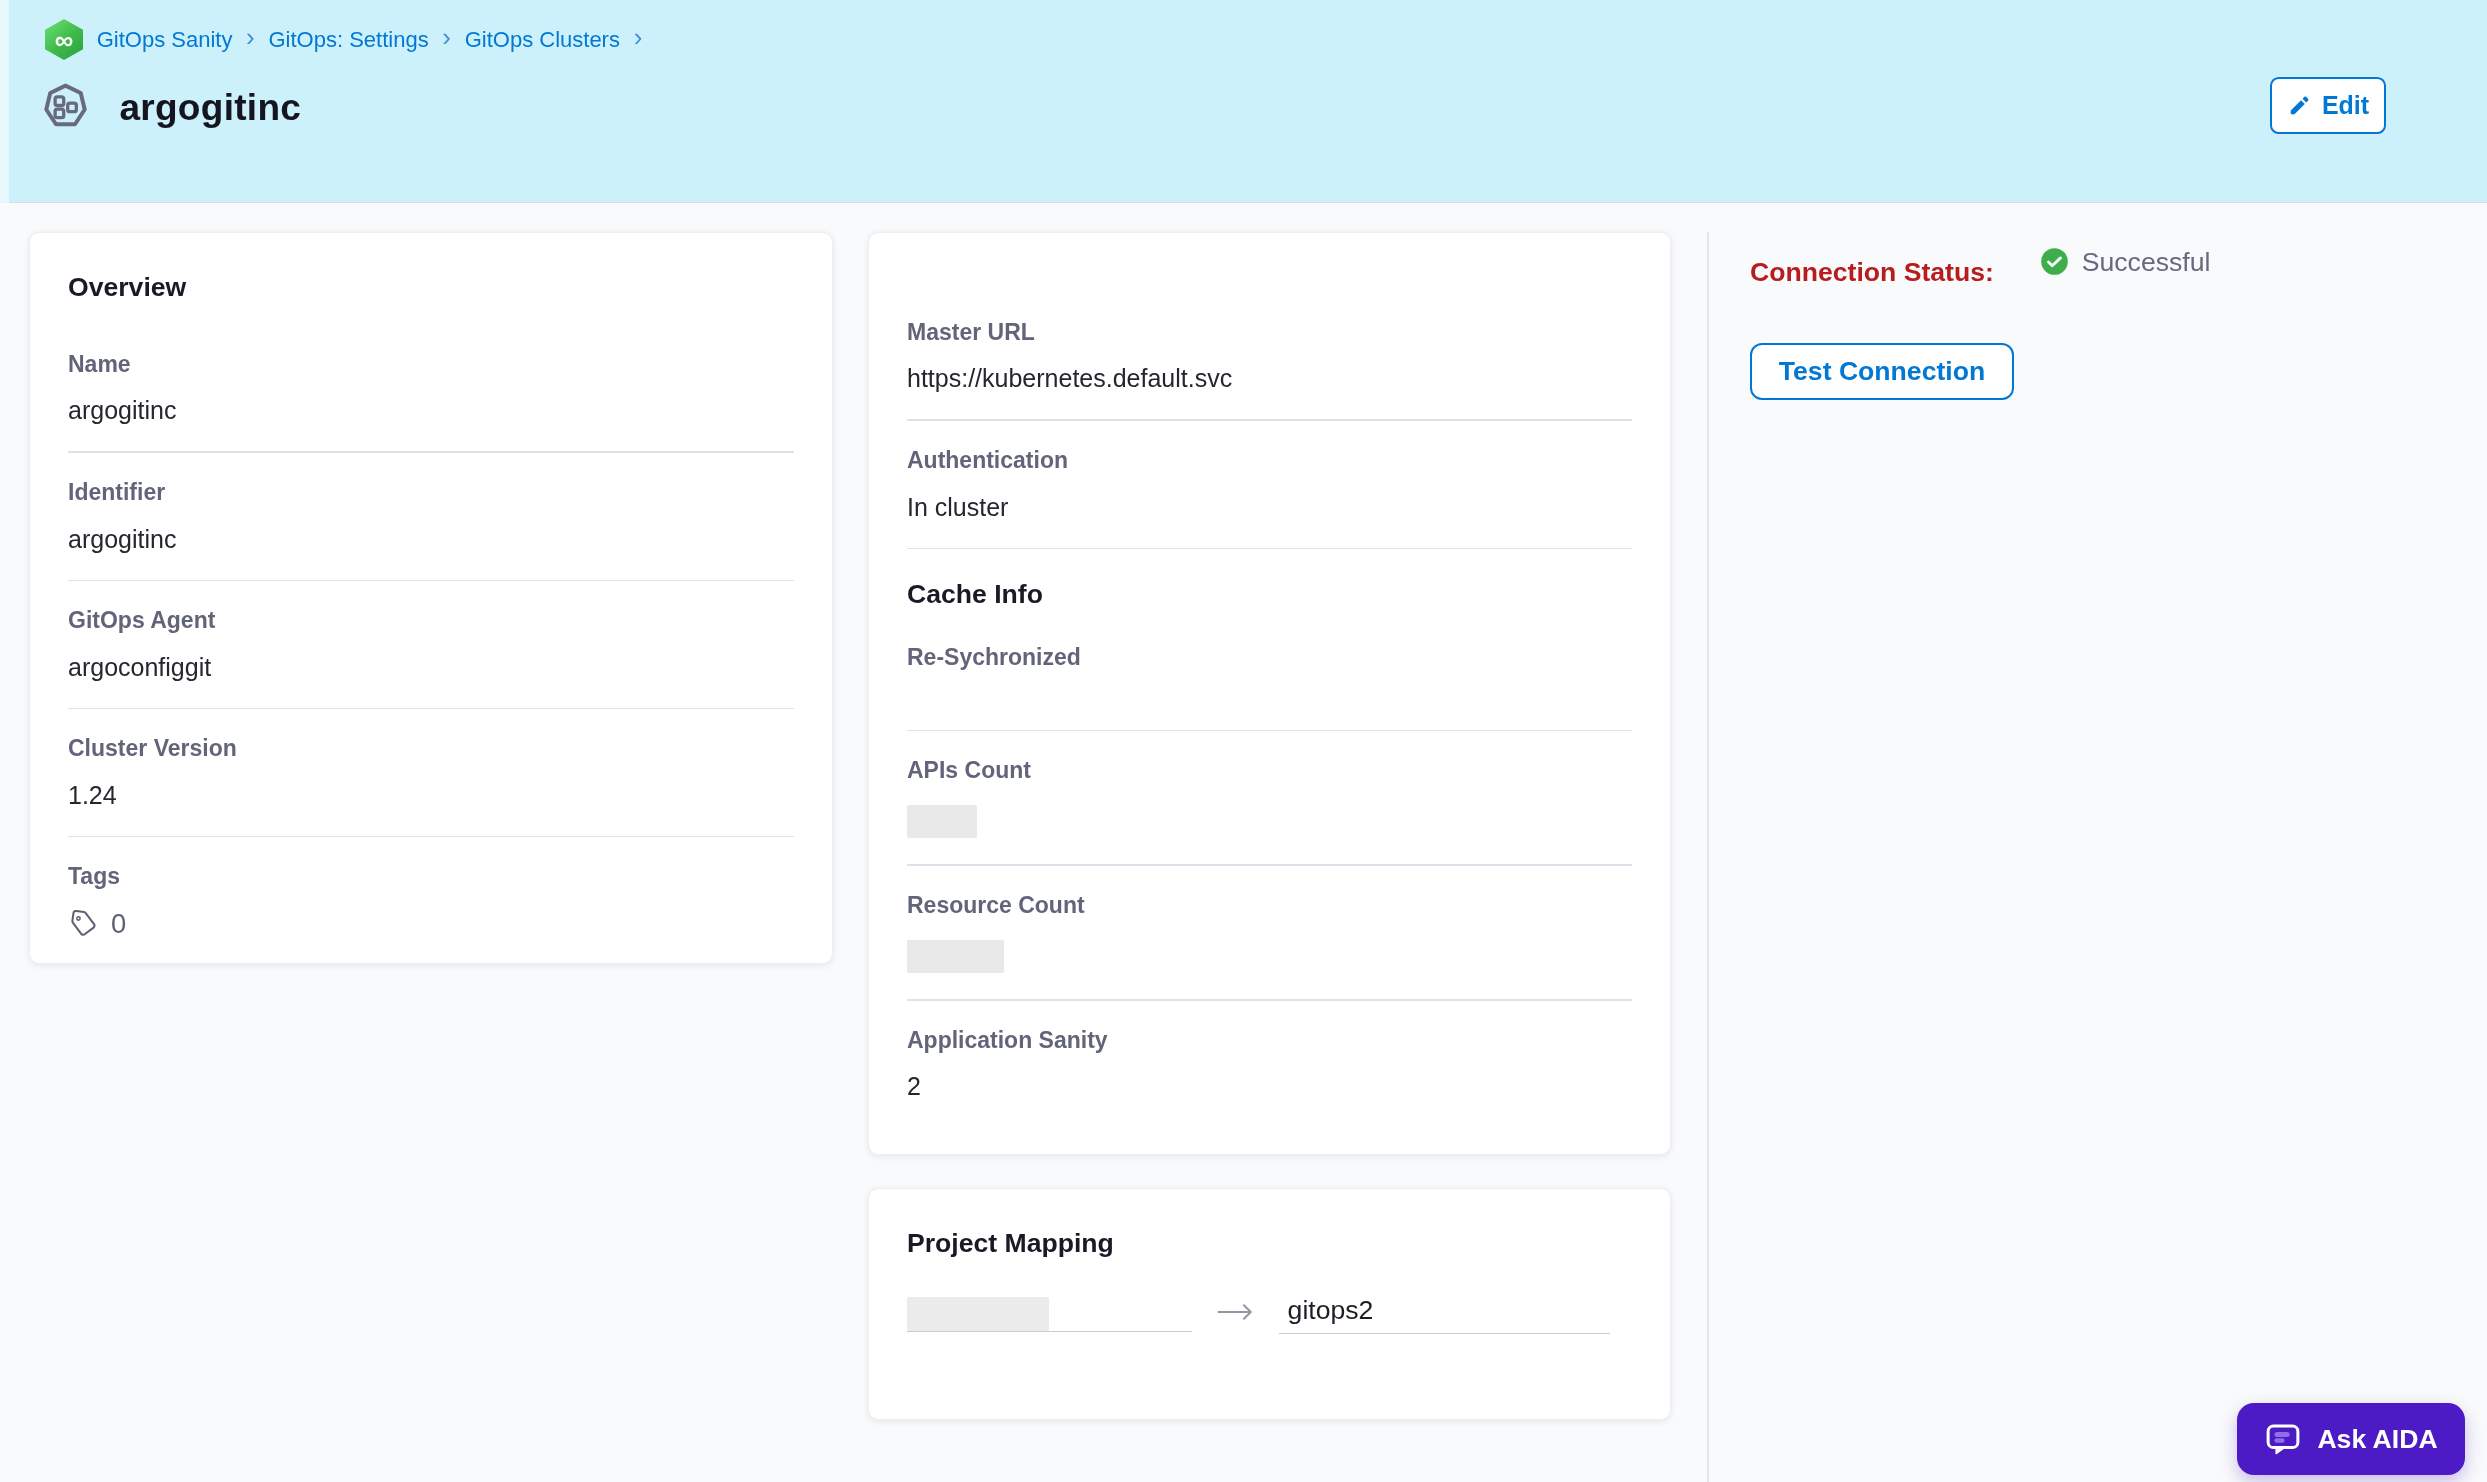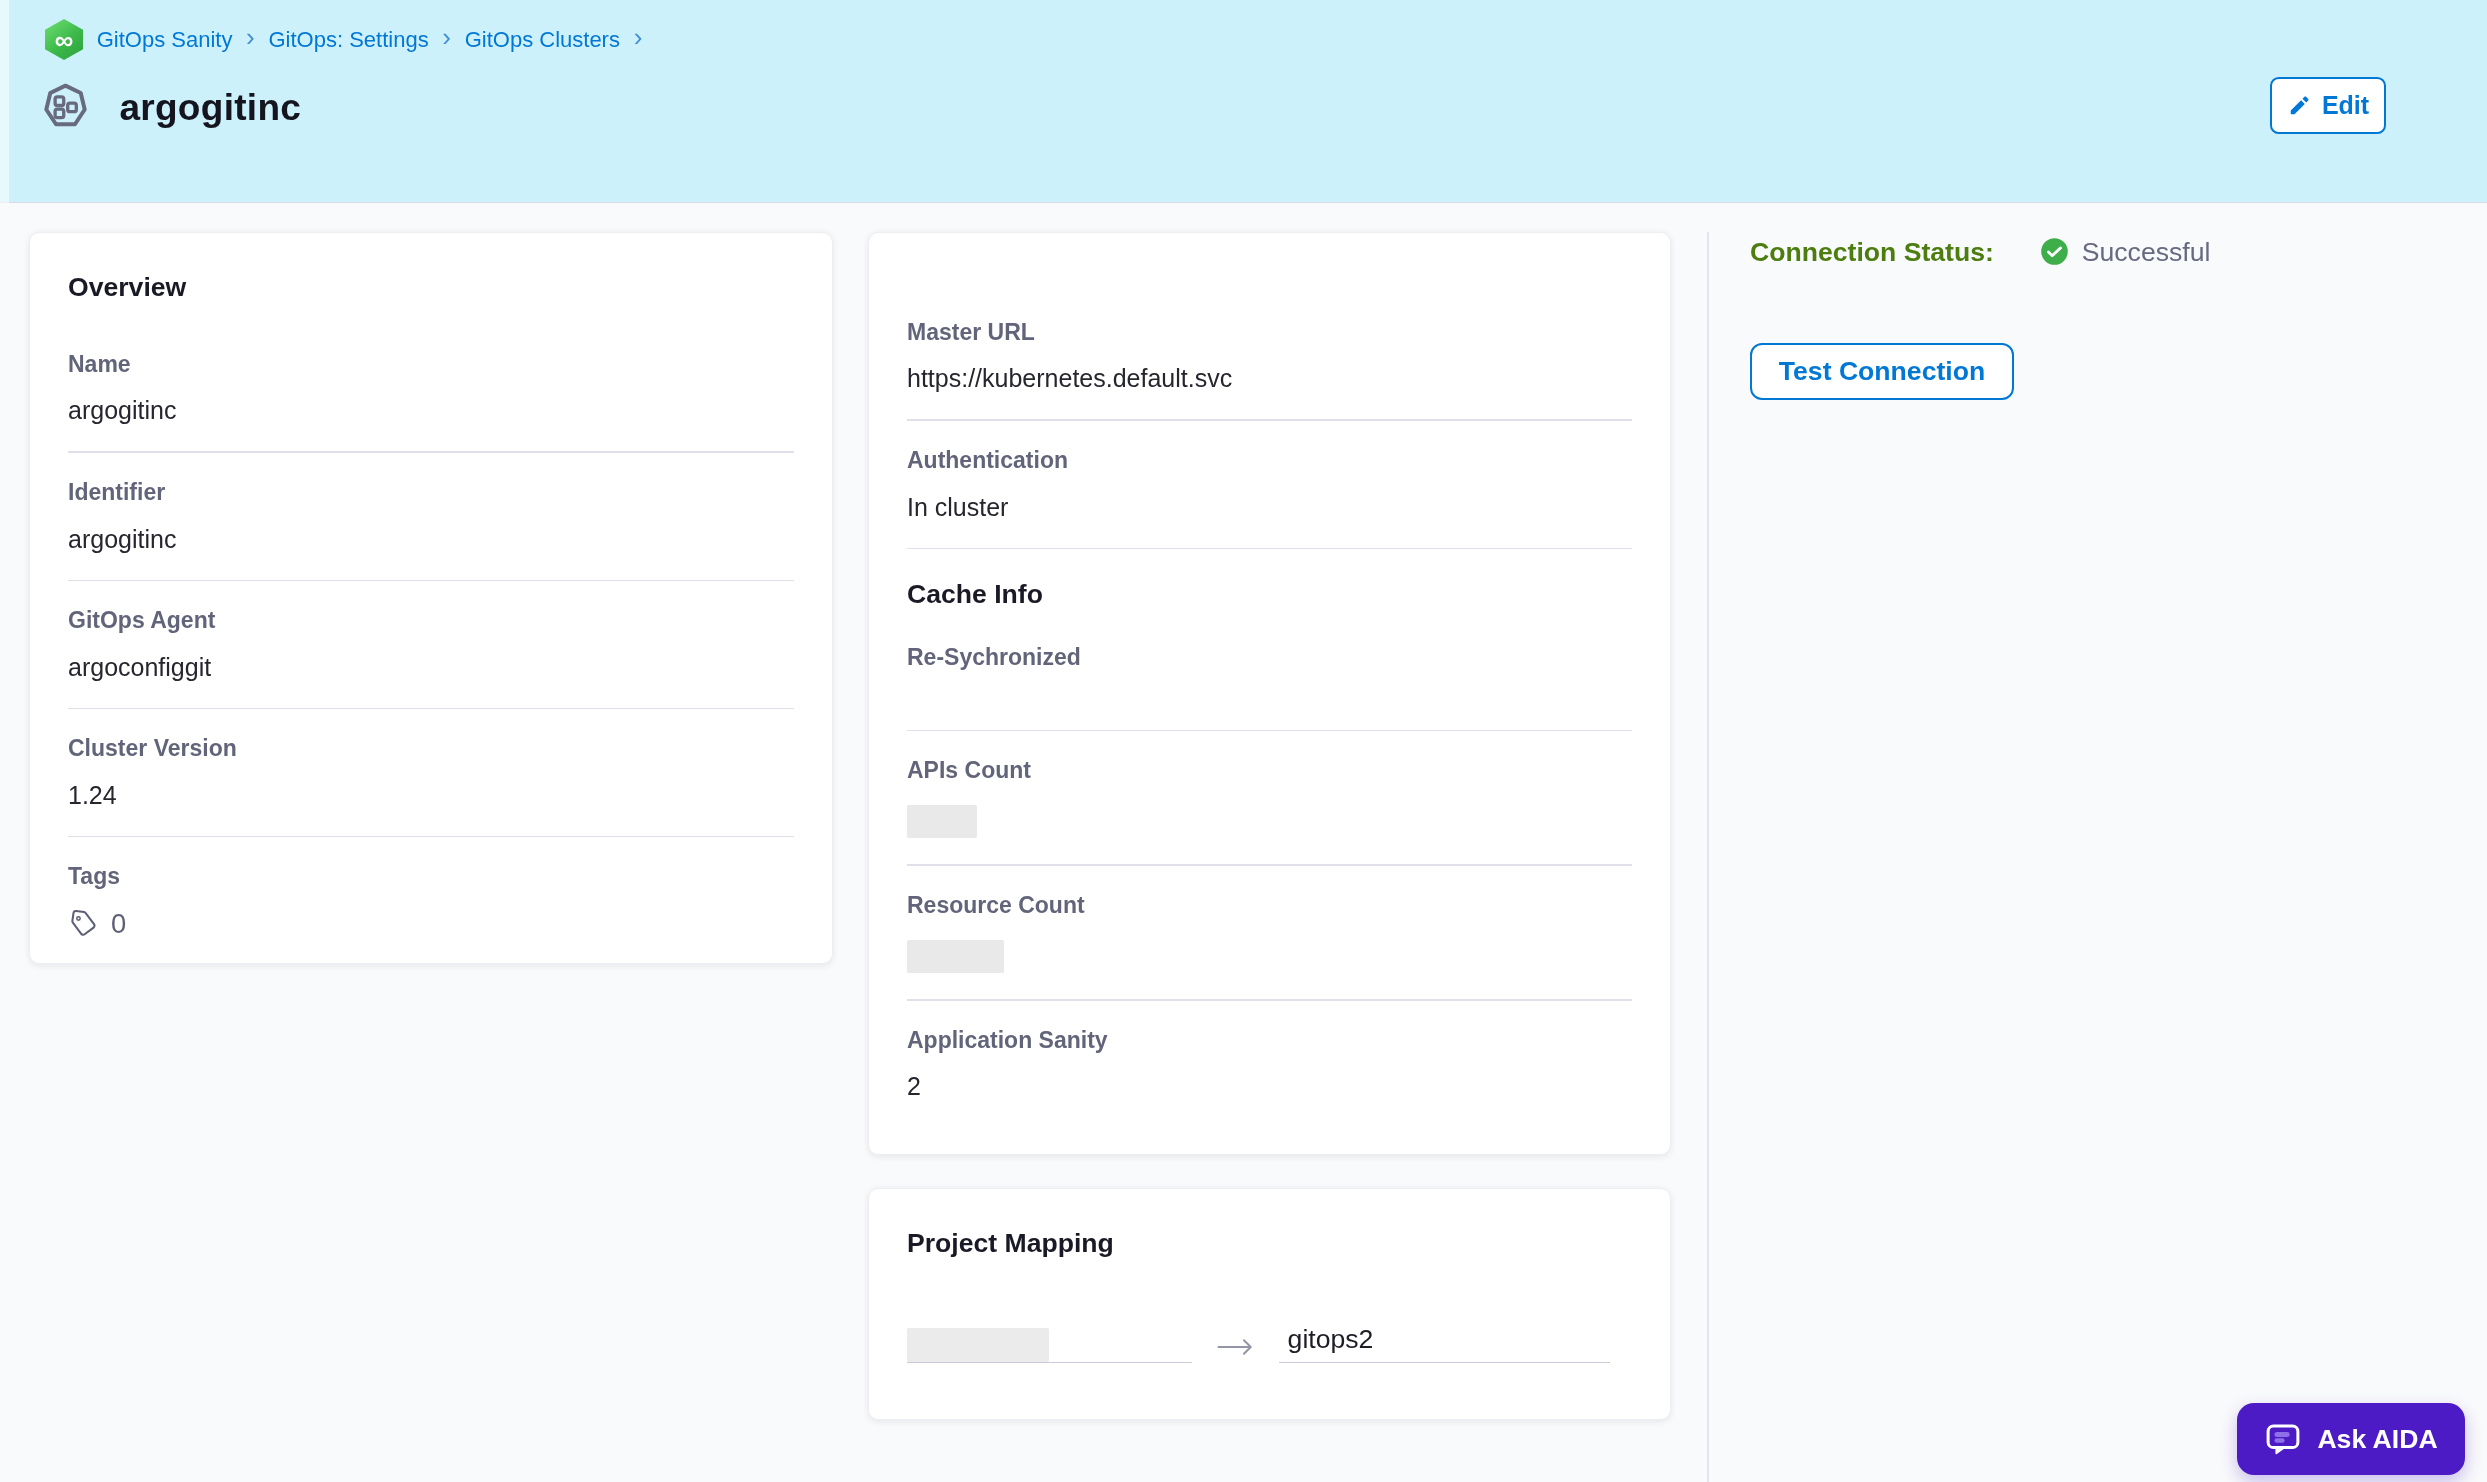--- a/index.html
+++ b/index.html
@@ -77,36 +77,36 @@
   .empty-value { height:41px; margin-top:17px; }
   .placeholder-box { background:#e9e9ea; border-radius:1.7px; margin-top:20.6px; }
   .ph-apis { width:70px; height:33px; }
   .ph-resource { width:97px; height:33px; }
 
   .tags-row { display:flex; align-items:center; gap:12px; margin-top:17px; }
   .tags-count { font-size:27.4px; color:#5d5f75; }
   .tag-icon { width:31px; height:31px; }
 
   
-  .mapping-row { display:flex; align-items:flex-end; margin-top:65px; }
+  .mapping-row { display:flex; align-items:center; margin-top:36px; }
   .mapping-source {
     width:285px; border-bottom:1.7px solid #c9cad8;
     display:flex; align-items:flex-end; padding-bottom:0;
   }
   .ph-source { width:142px; height:34px; background:#ebebec; border-radius:1.7px; margin-top:0; }
   .mapping-arrow { margin:0 24px 5.1px 24px; width:39px; height:22px; flex:0 0 auto; }
   .mapping-target {
     width:331px; border-bottom:1.7px solid #c9cad8;
     font-size:26.6px; color:#1d1d26; padding:0 0 6.9px 8.6px;
   }
 
   
   .vdivider { position:absolute; left:1707px; top:232px; width:1.7px; height:1250px; background:#e3e4ed; }
   .status-row { position:absolute; left:1750px; top:237px; display:flex; align-items:center; gap:46px; }
-  .status-label { font-size:26.6px; font-weight:700; color:#4d7c0f; }
+  .status-label { font-size:26.6px; font-weight:700; color:#b91c1c;margin-top:20px; }
   .status-badge { display:flex; align-items:flex-start; gap:13px; }
   .check-icon { width:29px; height:29px; display:block; }
   .status-value { font-size:26.6px; color:#676980; }
   .test-btn {
     position:absolute; left:1750px; top:343px;
     width:264px; height:57px;
     background:#fff; border:2.1px solid #0278d5; border-radius:12px;
     color:#0278d5; font-size:26.6px; font-weight:700;
     display:flex; align-items:center; justify-content:center;
     cursor:pointer; font-family:inherit;

